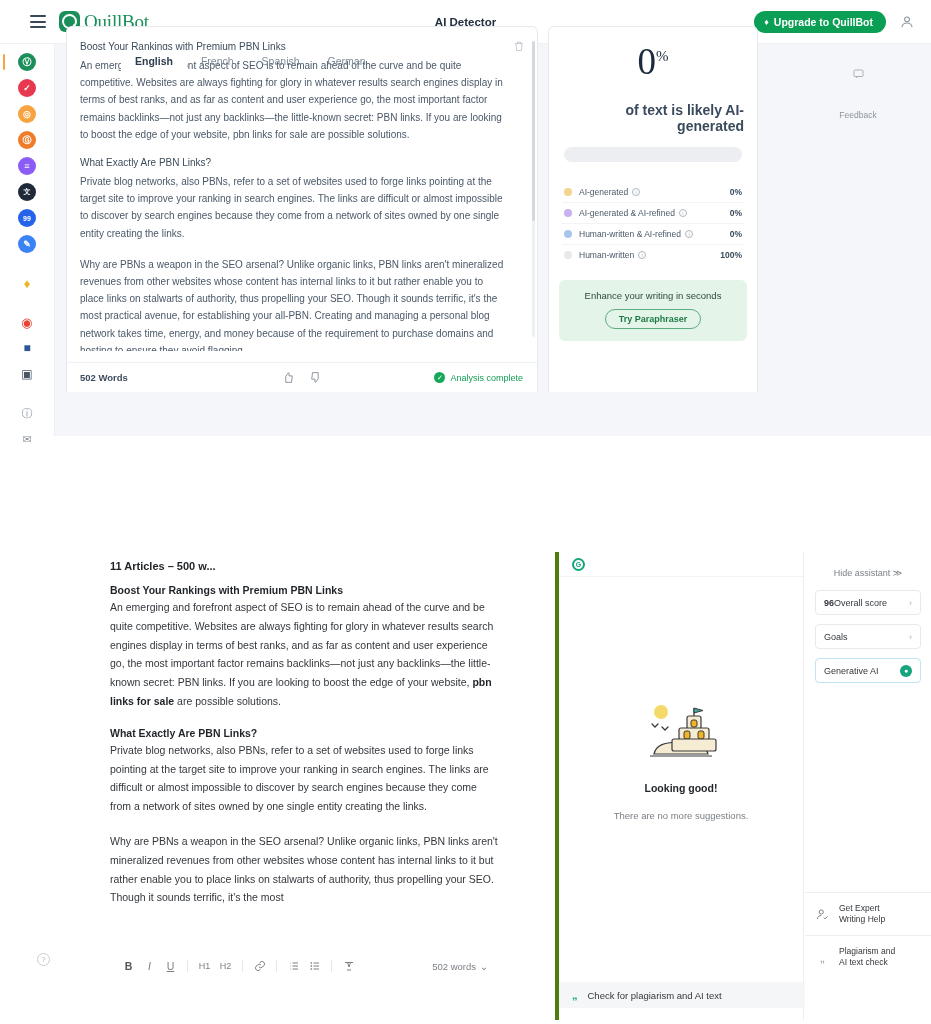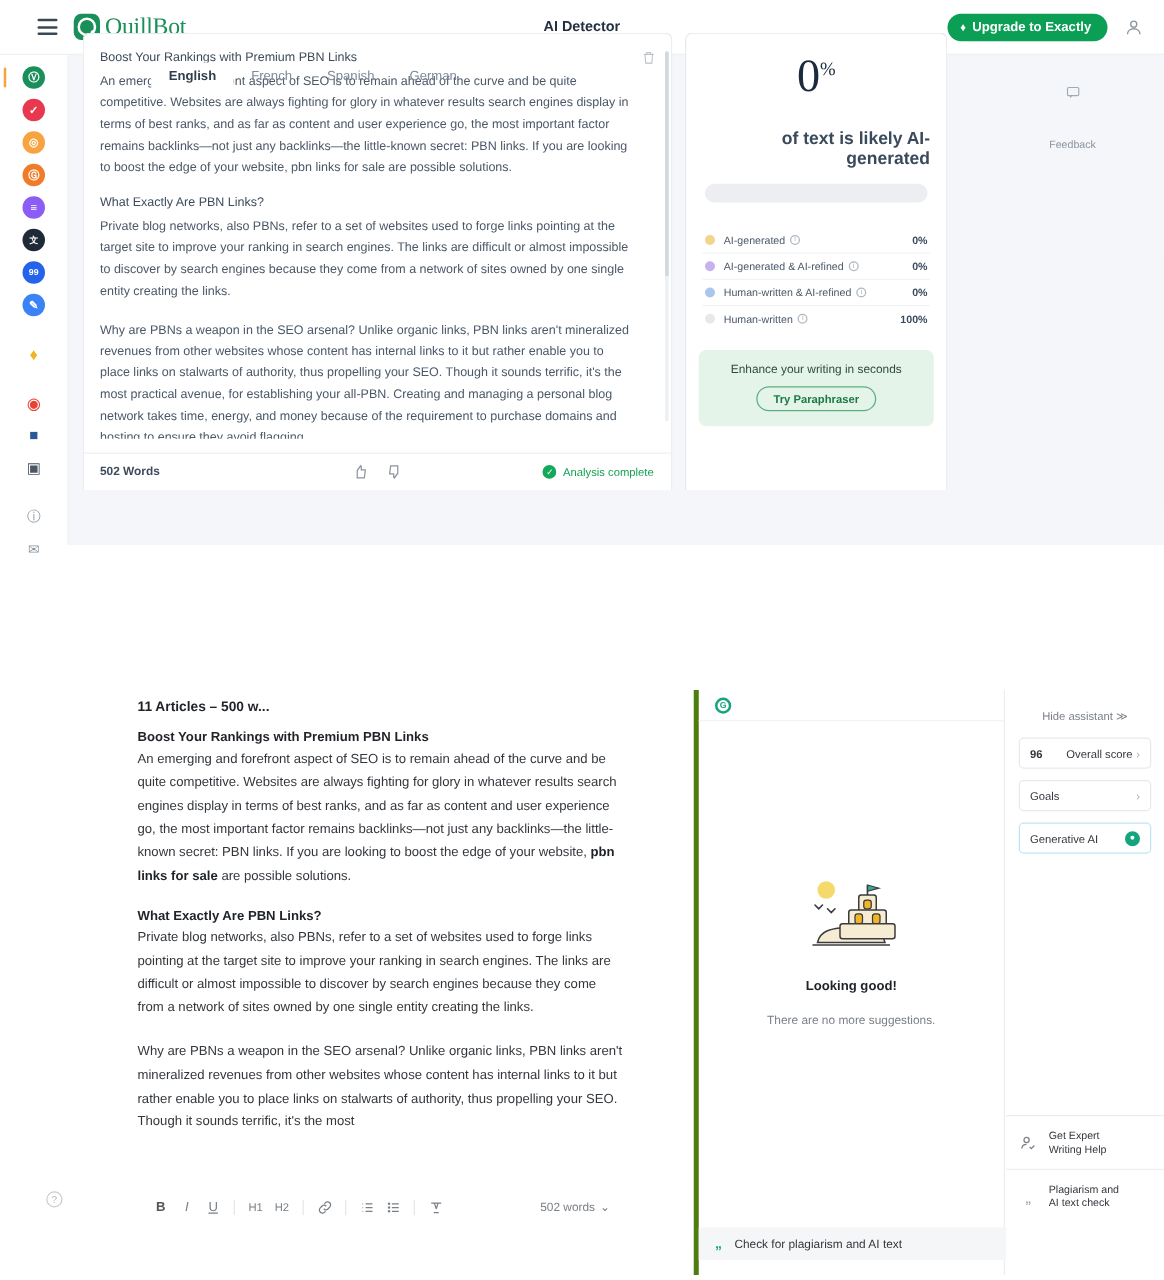--- a/index.html
+++ b/index.html
@@ -274,21 +274,21 @@
     font-size: 9px; color: #7b8086; text-align: center; padding: 16px 0 12px;
     cursor: pointer;
   }
   .assist-card {
     margin: 0 10px 9px; height: 25px; border: 1px solid #e7e9eb; border-radius: 4px;
     display: flex; align-items: center; padding: 0 8px; font-size: 9px; color: #33373c;
     cursor: pointer; background: #fff;
   }
   .assist-card.active { border-color: #bfe5f5; }
   .assist-card .chev { margin-left: auto; color: #a9aeb4; font-size: 9px; }
-  .assist-card b { font-weight: bold; margin-right: 19px; }
+  .assist-card b { font-weight: bold; margin-right: 0; }
   .gen-ai-icon {
     margin-left: auto; width: 12px; height: 12px; border-radius: 50%;
     background: #15a47d; color: #fff; font-size: 7px;
     display: flex; align-items: center; justify-content: center;
   }
   .assist-bottom { position: absolute; left: 0; bottom: 42px; width: 100%; }
   .assist-link {
     display: flex; align-items: center; gap: 9px; padding: 10px 10px;
     font-size: 8.5px; color: #33373c; line-height: 11px; cursor: pointer;
   }
@@ -307,21 +307,21 @@
         <span></span>
     </div>
     <div class="qb-logo">
       <div class="qb-logo-mark"></div>
       <div class="qb-logo-text">QuillBot</div>
     </div>
     <div class="qb-title">AI Detector</div>
     <div class="qb-header-right">
       <button class="upgrade-btn">
         <span class="gem-icon">♦</span>
-        <span>Upgrade to Exactly</span>
+        <span>Upgrade to QuillBot</span>
       </button>
       <svg class="account-icon" viewBox="0 0 24 24" fill="none" stroke="#5c6b7a" stroke-width="1.6">
         <circle cx="12" cy="8" r="3.6"></circle>
           <path d="M4.5 20c0-4 3.4-6.5 7.5-6.5s7.5 2.5 7.5 6.5"></path>
       </svg>
     </div>
   </div>
 
   <div class="qb-rail">
     <div class="rail-icon selected" style="background:#1a8f5a">Ⓥ</div>

